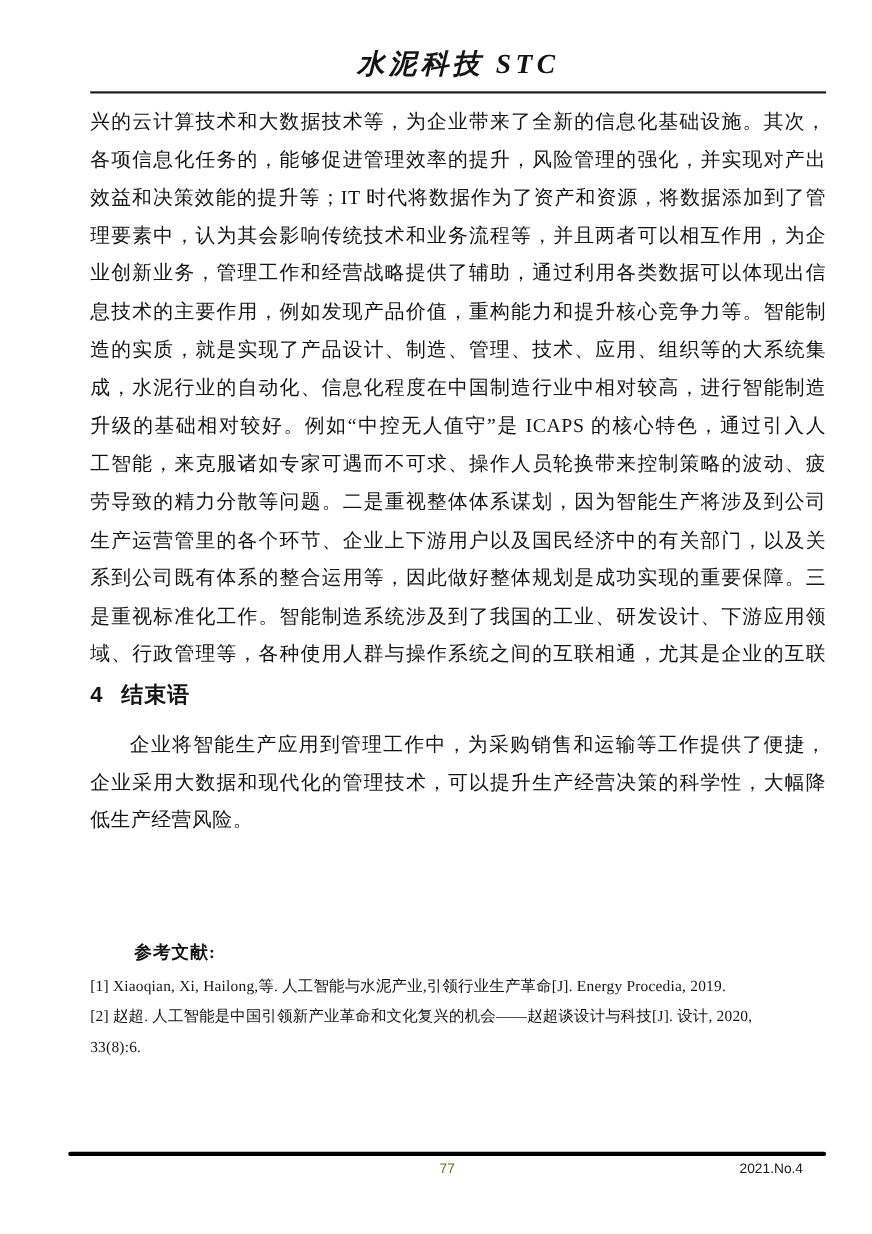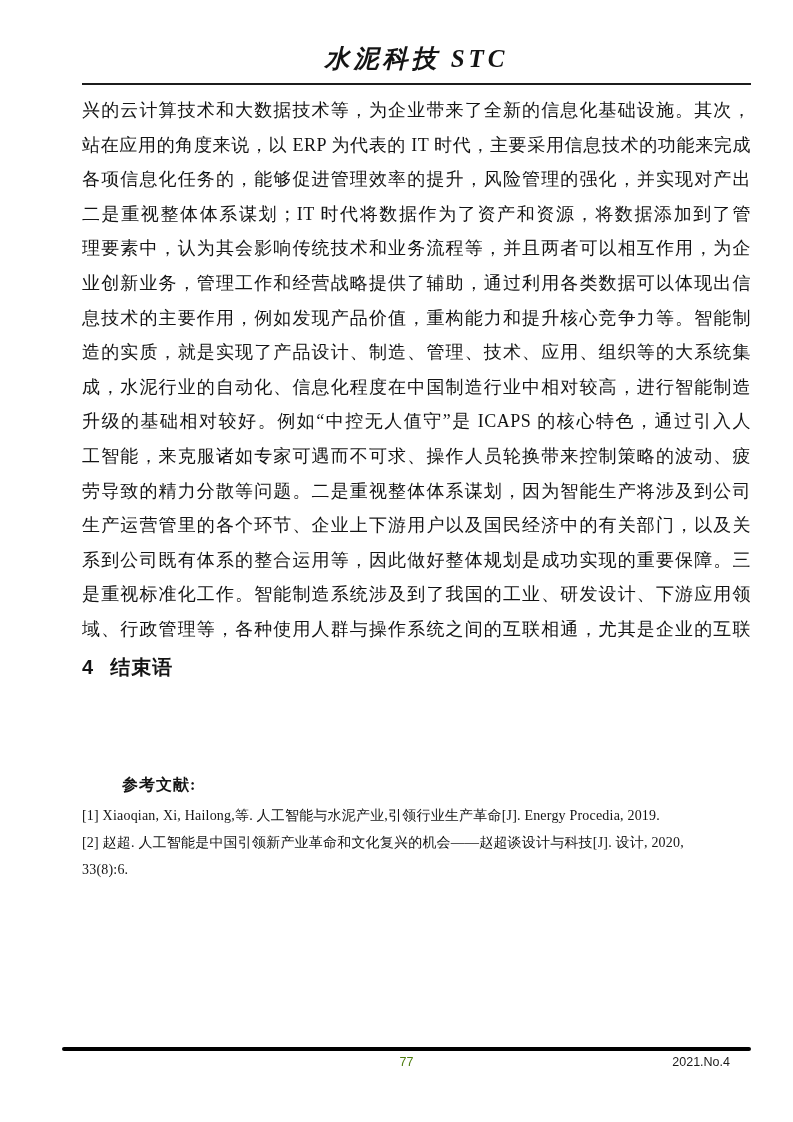--- a/index.html
+++ b/index.html
@@ -118,41 +118,45 @@
 <body>
 
 <div class="page">
   <div class="content">
 
     <div class="journal-title">水泥科技 STC</div>
     <hr class="header-rule">
 
     <div class="para1">
       <div class="line">兴的云计算技术和大数据技术等，为企业带来了全新的信息化基础设施。其次，</div>
-      <div class="line">站在应用的角度来说，以 ERP 为代表的 IT 时代，主要采用信息技术的功能来完成</div>
       <div class="line">各项信息化任务的，能够促进管理效率的提升，风险管理的强化，并实现对产出</div>
-      <div class="line">二是重视整体体系谋划；IT 时代将数据作为了资产和资源，将数据添加到了管</div>
+      <div class="line">效益和决策效能的提升等；IT 时代将数据作为了资产和资源，将数据添加到了管</div>
       <div class="line">理要素中，认为其会影响传统技术和业务流程等，并且两者可以相互作用，为企</div>
       <div class="line">业创新业务，管理工作和经营战略提供了辅助，通过利用各类数据可以体现出信</div>
       <div class="line">息技术的主要作用，例如发现产品价值，重构能力和提升核心竞争力等。智能制</div>
       <div class="line">造的实质，就是实现了产品设计、制造、管理、技术、应用、组织等的大系统集</div>
       <div class="line">成，水泥行业的自动化、信息化程度在中国制造行业中相对较高，进行智能制造</div>
       <div class="line">升级的基础相对较好。例如“中控无人值守”是 ICAPS 的核心特色，通过引入人</div>
       <div class="line">工智能，来克服诸如专家可遇而不可求、操作人员轮换带来控制策略的波动、疲</div>
       <div class="line">劳导致的精力分散等问题。二是重视整体体系谋划，因为智能生产将涉及到公司</div>
       <div class="line">生产运营管里的各个环节、企业上下游用户以及国民经济中的有关部门，以及关</div>
       <div class="line">系到公司既有体系的整合运用等，因此做好整体规划是成功实现的重要保障。三</div>
       <div class="line">是重视标准化工作。智能制造系统涉及到了我国的工业、研发设计、下游应用领</div>
       <div class="line">域、行政管理等，各种使用人群与操作系统之间的互联相通，尤其是企业的互联</div>
     </div>
 
     <div class="section-heading">
       <span class="sec-num">4</span><span>结束语</span>
     </div>
 
+    <div class="conclusion">
+      <div class="line indent">企业将智能生产应用到管理工作中，为采购销售和运输等工作提供了便捷，</div>
+      <div class="line">企业采用大数据和现代化的管理技术，可以提升生产经营决策的科学性，大幅降</div>
+      <div class="line short">低生产经营风险。</div>
+    </div>
 
     <div class="refs-heading">参考文献:</div>
 
     <div class="refs">
       <div class="ref-line">[1] Xiaoqian, Xi, Hailong,等. 人工智能与水泥产业,引领行业生产革命[J]. Energy Procedia, 2019.</div>
       <div class="ref-line">[2] 赵超. 人工智能是中国引领新产业革命和文化复兴的机会——赵超谈设计与科技[J]. 设计, 2020,</div>
       <div class="ref-line">33(8):6.</div>
     </div>
 
   </div>

